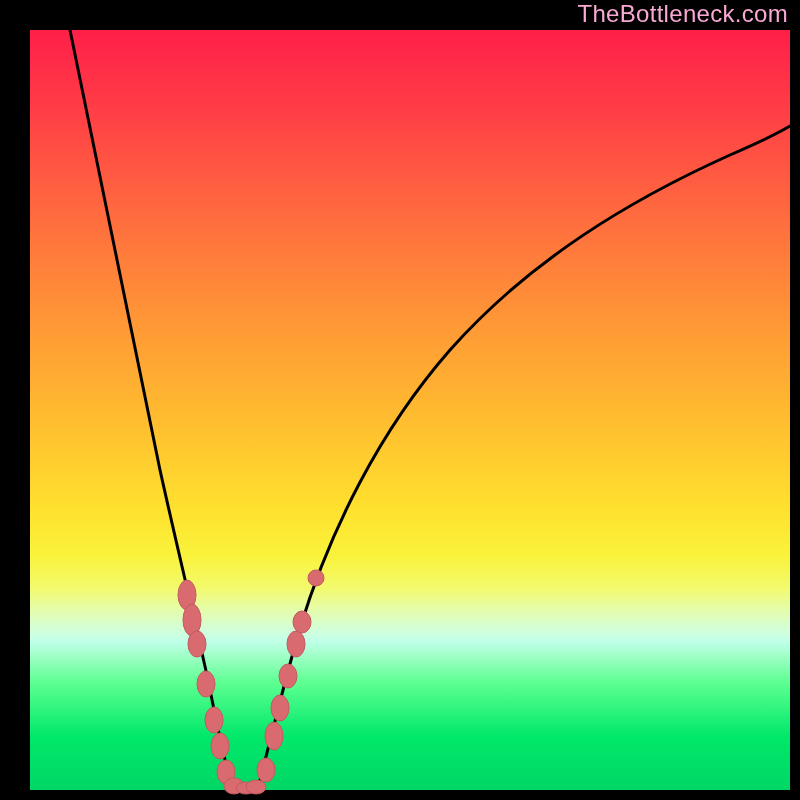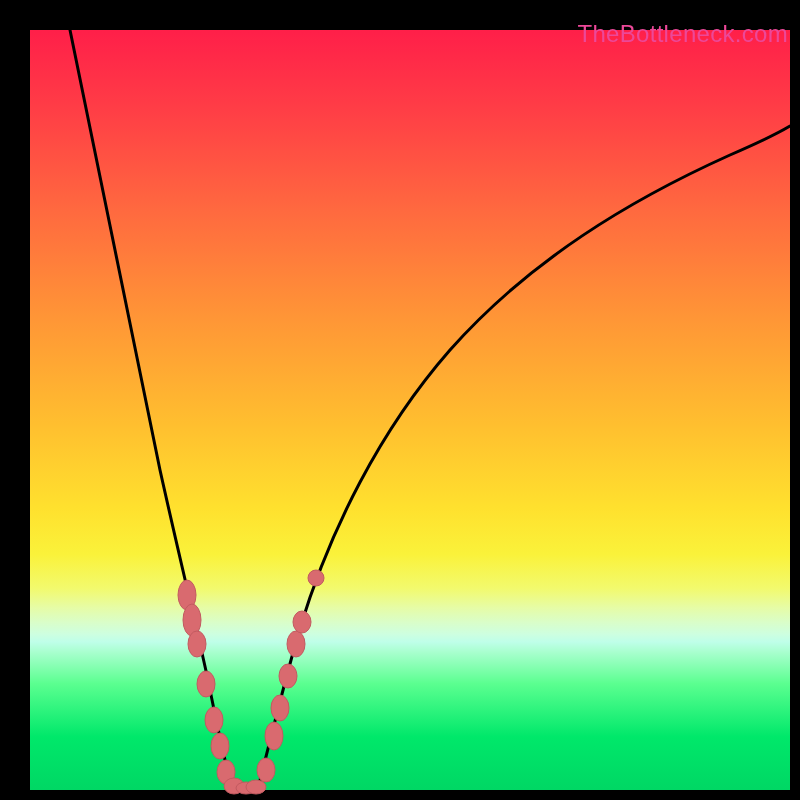--- a/index.html
+++ b/index.html
@@ -38,23 +38,23 @@
       #cdffe0 79.5%,
       #bfffe9 80.5%,
       #a6ffcc 82%,
       #5bff90 86%,
       #00e86a 93%,
       #00d764 100%
     );
   }
   .watermark {
     position: absolute;
-    top: 20px;
+    top: 0;
     right: 12px;
-    color: #ec4899;
+    color: #f9a8d4;
     font-size: 24px;
     font-weight: 500;
     letter-spacing: 0.3px;
     white-space: nowrap;
   }
   svg.curves {
     position: absolute;
     left: 0;
     top: 0;
     width: 760px;

